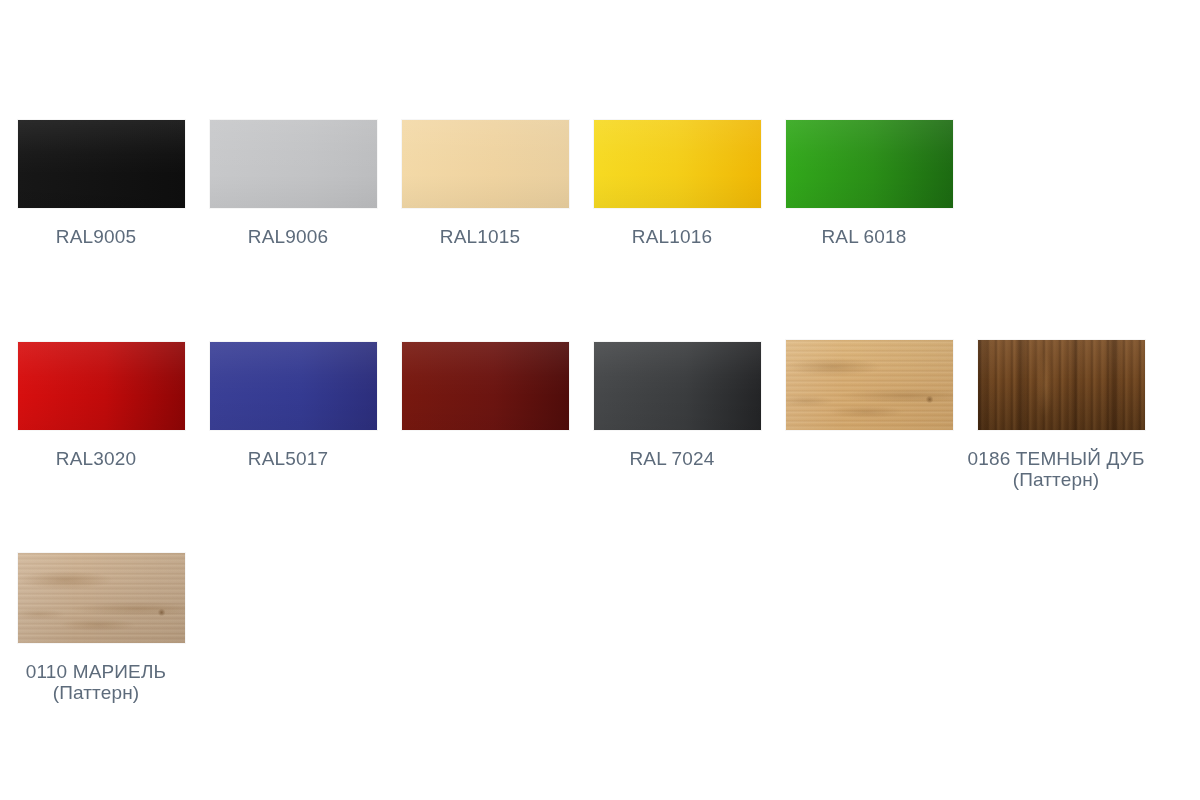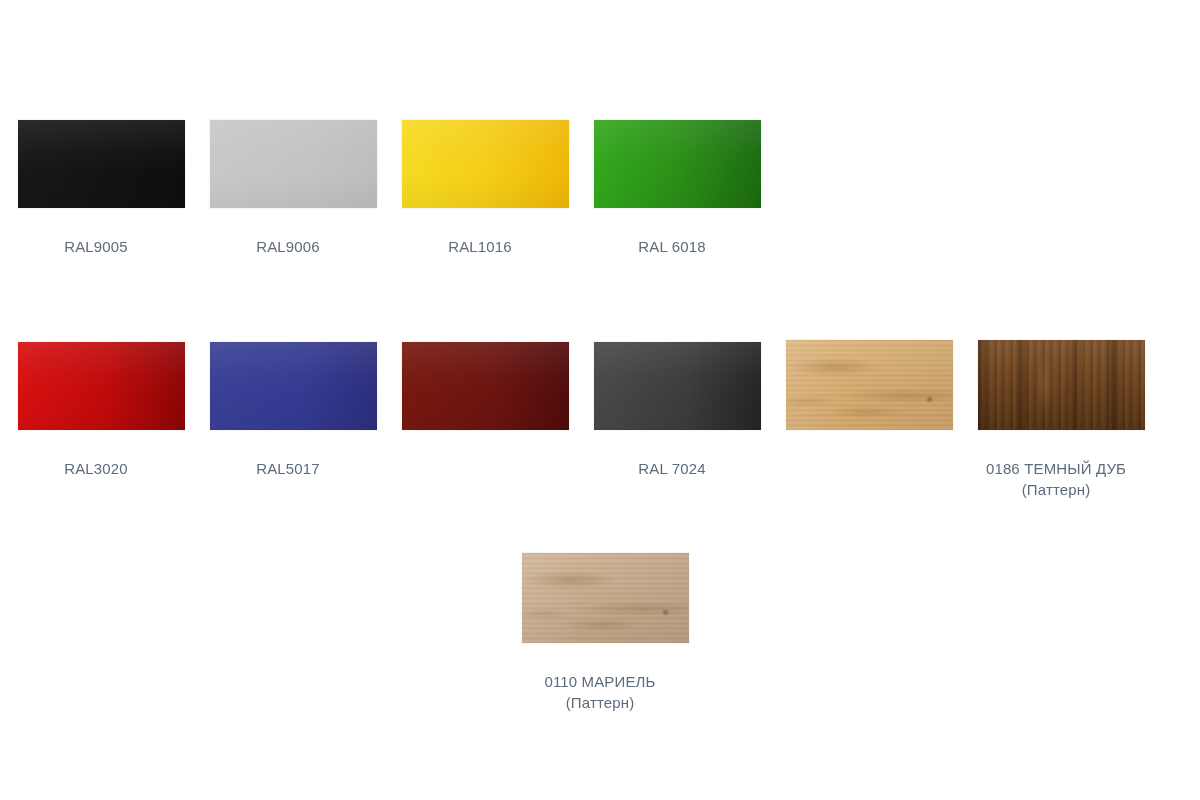--- a/index.html
+++ b/index.html
@@ -22,21 +22,21 @@
 
   .swatch-row {
     position: absolute;
     left: 0;
     width: 1200px;
     display: flex;
   }
 
   .swatch-row.row-0 { top: 110px; }
   .swatch-row.row-1 { top: 332px; }
-  .swatch-row.row-2 { top: 545px; justify-content: center; }
+  .swatch-row.row-2 { top: 545px; }
 
   .swatch-cell {
     width: 192px;
     flex: 0 0 192px;
     display: flex;
     flex-direction: column;
     align-items: center;
   }
 
   
@@ -139,24 +139,24 @@
   .wood.vertical .grain-c {
     background: linear-gradient(to bottom,
       rgba(255,255,255,0.05) 0%,
       rgba(0,0,0,0.00) 45%,
       rgba(0,0,0,0.10) 100%);
   }
 
   
   .chip-label {
     width: 192px;
-    margin-top: 28px;
+    margin-top: 18px;
     text-align: center;
     color: #5d6b7b;
-    font-size: 15px;
+    font-size: 19px;
     line-height: 21px;
     letter-spacing: 0.15px;
     white-space: pre-line;
   }
 </style>
 </head>
 <body>
 
 <div id="swatch-grid">
     <div class="swatch-row row-0">
@@ -164,20 +164,26 @@
         <div class="chip-holder">
           <div class="chip painted" style="background: linear-gradient(to right, rgb(23, 23, 23) 0%, rgb(18, 18, 18) 55%, rgb(14, 14, 14) 100%);"></div>
         </div>
         <div class="chip-label">RAL9005</div>
       </div>
       <div class="swatch-cell">
         <div class="chip-holder">
           <div class="chip painted" style="background: linear-gradient(to right, rgb(199, 200, 202) 0%, rgb(194, 195, 197) 60%, rgb(188, 189, 191) 100%);"></div>
         </div>
         <div class="chip-label">RAL9006</div>
+      </div>
+      <div class="swatch-cell">
+        <div class="chip-holder">
+          <div class="chip painted" style="background: linear-gradient(to right, rgb(243, 217, 167) 0%, rgb(239, 211, 160) 55%, rgb(233, 207, 159) 100%);"></div>
+        </div>
+        <div class="chip-label">RAL1015</div>
       </div>
       <div class="swatch-cell">
         <div class="chip-holder">
           <div class="chip painted" style="background: linear-gradient(to right, rgb(246, 218, 34) 0%, rgb(244, 206, 24) 50%, rgb(239, 183, 5) 100%);"></div>
         </div>
         <div class="chip-label">RAL1016</div>
       </div>
       <div class="swatch-cell">
         <div class="chip-holder">
           <div class="chip painted" style="background: linear-gradient(to right, rgb(50, 168, 27) 0%, rgb(42, 142, 23) 52%, rgb(28, 106, 17) 100%);"></div>

